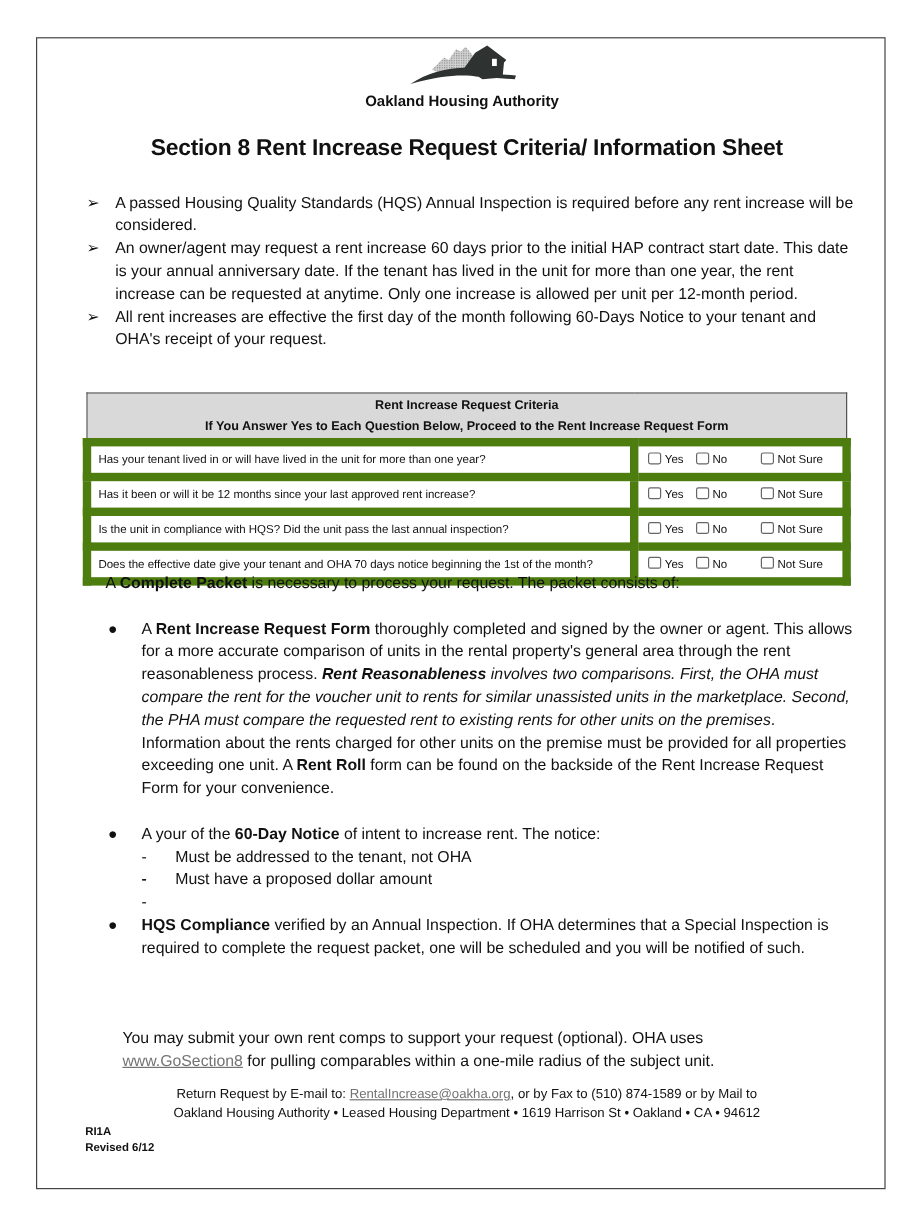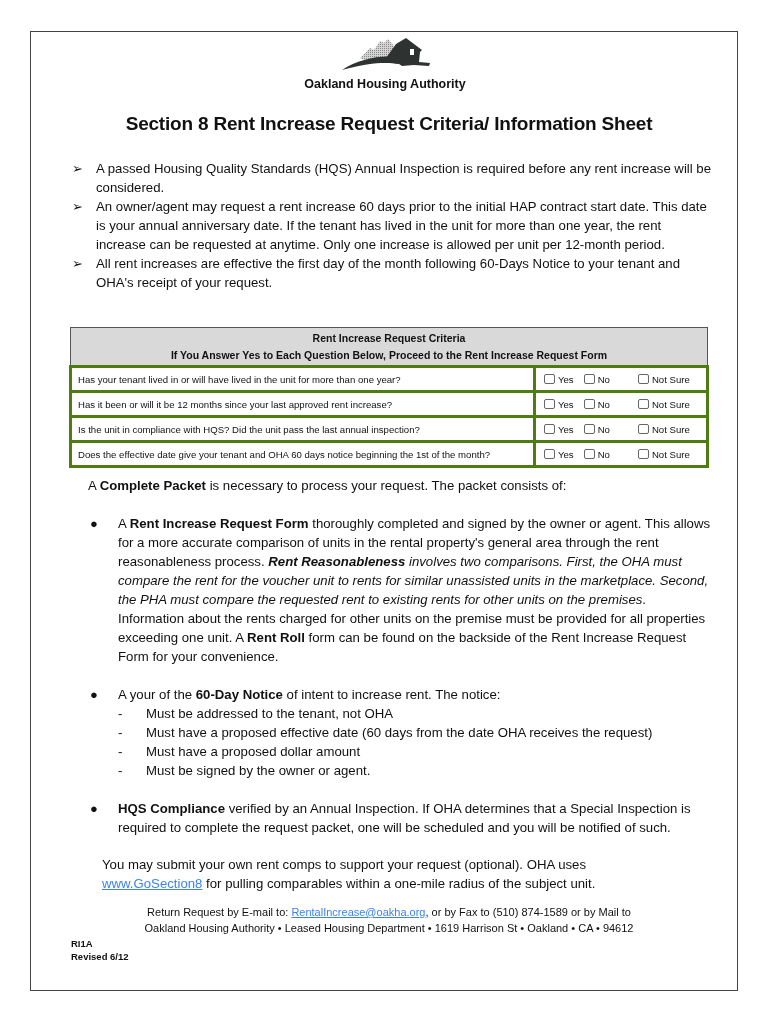--- a/index.html
+++ b/index.html
@@ -13,36 +13,36 @@
     .title { position: absolute; left: 0; width: 778px; top: 113px; text-align: center;
              font-size: 19px; font-weight: bold; letter-spacing: -0.2px; }
     .arrow-list { position: absolute; left: 72px; top: 159px; width: 640px; margin: 0; padding: 0;
                   list-style: none; font-size: 13.2px; line-height: 19px; }
     .arrow-list li { position: relative; padding-left: 24px; }
     .arrow-list li .arrow { position: absolute; left: 0; top: 0; font-size: 13px; }
     table.criteria { position: absolute; left: 69px; top: 327px; width: 640px; border-collapse: collapse;
                      font-size: 9.6px; border-radius: 13px; }
     table.criteria th { background: #d9d9d9; font-weight: bold; font-size: 10.5px; line-height: 17px;
                         padding: 2px 0 1px 0; border: 1px solid #555; border-bottom: 1px dotted #777; }
-    table.criteria td { border: 3px solid #4d7c0f; height: 22px; padding: 0 0 0 6px; }
+    table.criteria td { border: 7px solid #4d7c0f; height: 22px; padding: 0 0 0 6px; }
     table.criteria td.opts { width: 162px; padding-left: 8px; white-space: nowrap; }
     .opt { display: inline-block; margin-right: 10px; }
     .opt:last-child { margin-right: 0; padding-left: 18px; }
     .box { display: inline-block; width: 9px; height: 8px; border: 1px solid #666; border-radius: 2px;
            vertical-align: -1px; margin-right: 3px; }
     .intro { position: absolute; left: 88px; top: 478px; font-size: 13.2px; }
     .bullets { position: absolute; left: 72px; top: 514px; width: 640px; margin: 0; padding: 0;
                list-style: none; font-size: 13.2px; line-height: 19px; }
     .bullets > li { position: relative; padding-left: 46px; margin-bottom: 19px; }
     .bullets > li .dot { position: absolute; left: 18px; top: 0; font-size: 13px; }
     .dash-list { list-style: none; margin: 0; padding: 0; }
     .dash-list li { position: relative; padding-left: 28px; }
     .dash-list li .dash { position: absolute; left: 0; }
     .comps { position: absolute; left: 102px; top: 855px; width: 620px; font-size: 13.2px; line-height: 19px; }
-    .link { color: #3b82f6; text-decoration: underline; }
+    .link { color: #737373; text-decoration: underline; }
     .footer { position: absolute; left: 0; width: 778px; top: 904px; text-align: center; font-size: 11px; line-height: 16px; }
     .formcode { position: absolute; left: 71px; top: 937px; font-family: Liberation Sans, sans-serif;
                 font-size: 9.5px; font-weight: bold; line-height: 13px; }
   </style>
 </head>
 <body>
 
 <div class="page-border"></div>
 
 <svg class="logo" viewBox="0 0 92 38">
@@ -92,41 +92,41 @@
       </tr>
       <tr>
         <td>Has it been or will it be 12 months since your last approved rent  increase?</td>
         <td class="opts"><span class="opt"><span class="box"></span><span>Yes</span></span><span class="opt"><span class="box"></span><span>No</span></span><span class="opt"><span class="box"></span><span>Not Sure</span></span></td>
       </tr>
       <tr>
         <td>Is the unit in compliance with HQS? Did the unit pass the last annual inspection?</td>
         <td class="opts"><span class="opt"><span class="box"></span><span>Yes</span></span><span class="opt"><span class="box"></span><span>No</span></span><span class="opt"><span class="box"></span><span>Not Sure</span></span></td>
       </tr>
       <tr>
-        <td>Does the effective date give your tenant and OHA 60 days notice beginning the 1st of the month?</td>
+        <td>Does the effective date give your tenant and OHA 70 days notice beginning the 1st of the month?</td>
         <td class="opts"><span class="opt"><span class="box"></span><span>Yes</span></span><span class="opt"><span class="box"></span><span>No</span></span><span class="opt"><span class="box"></span><span>Not Sure</span></span></td>
       </tr>
     </tbody>
 </table>
 
 <div class="intro"><span>A </span><b>Complete Packet</b><span> is necessary to process your request. The packet consists of:</span></div>
 
 <ul class="bullets">
   <li>
     <span class="dot">●</span>
     <span>A </span><b>Rent Increase Request Form</b><span> thoroughly completed and signed by the owner or agent. This allows for a more accurate comparison of units in the rental property's general area through the rent reasonableness process. </span><b><i>Rent Reasonableness</i></b><i> involves two comparisons. First, the OHA must compare the rent for the voucher unit to rents for similar unassisted units in the marketplace. Second, the PHA must compare the requested rent to existing rents for other units on the premises</i><span>. Information about the rents charged for other units on the premise must be provided for all properties exceeding one unit. A </span><b>Rent Roll</b><span> form can be found on the backside of the Rent Increase Request Form for your convenience.</span>
   </li>
   <li>
     <span class="dot">●</span>
     <span>A your of the </span><b>60-Day Notice</b><span> of intent to increase rent. The notice:</span>
     <ul class="dash-list">
       <li><span class="dash">-</span><span>Must be addressed to the tenant, not OHA</span></li>
-      <li><span class="dash">-</span><span>Must have a proposed effective date (60 days from the date OHA receives the request)</span></li>
+      <li><span class="dash">-</span></li>
       <li><span class="dash">-</span><span>Must have a proposed dollar amount</span></li>
-      <li><span class="dash">-</span><span>Must be signed by the owner or agent.</span></li>
+      <li><span class="dash">-</span></li>
     </ul>
   </li>
   <li>
     <span class="dot">●</span>
     <b>HQS Compliance</b><span> verified by an Annual Inspection. If OHA determines that a Special Inspection is required to complete the request packet, one will be scheduled and you will be notified of such.</span>
   </li>
 </ul>
 
 <div class="comps">
   <div>You may submit your own rent comps to support your request (optional). OHA uses</div>

